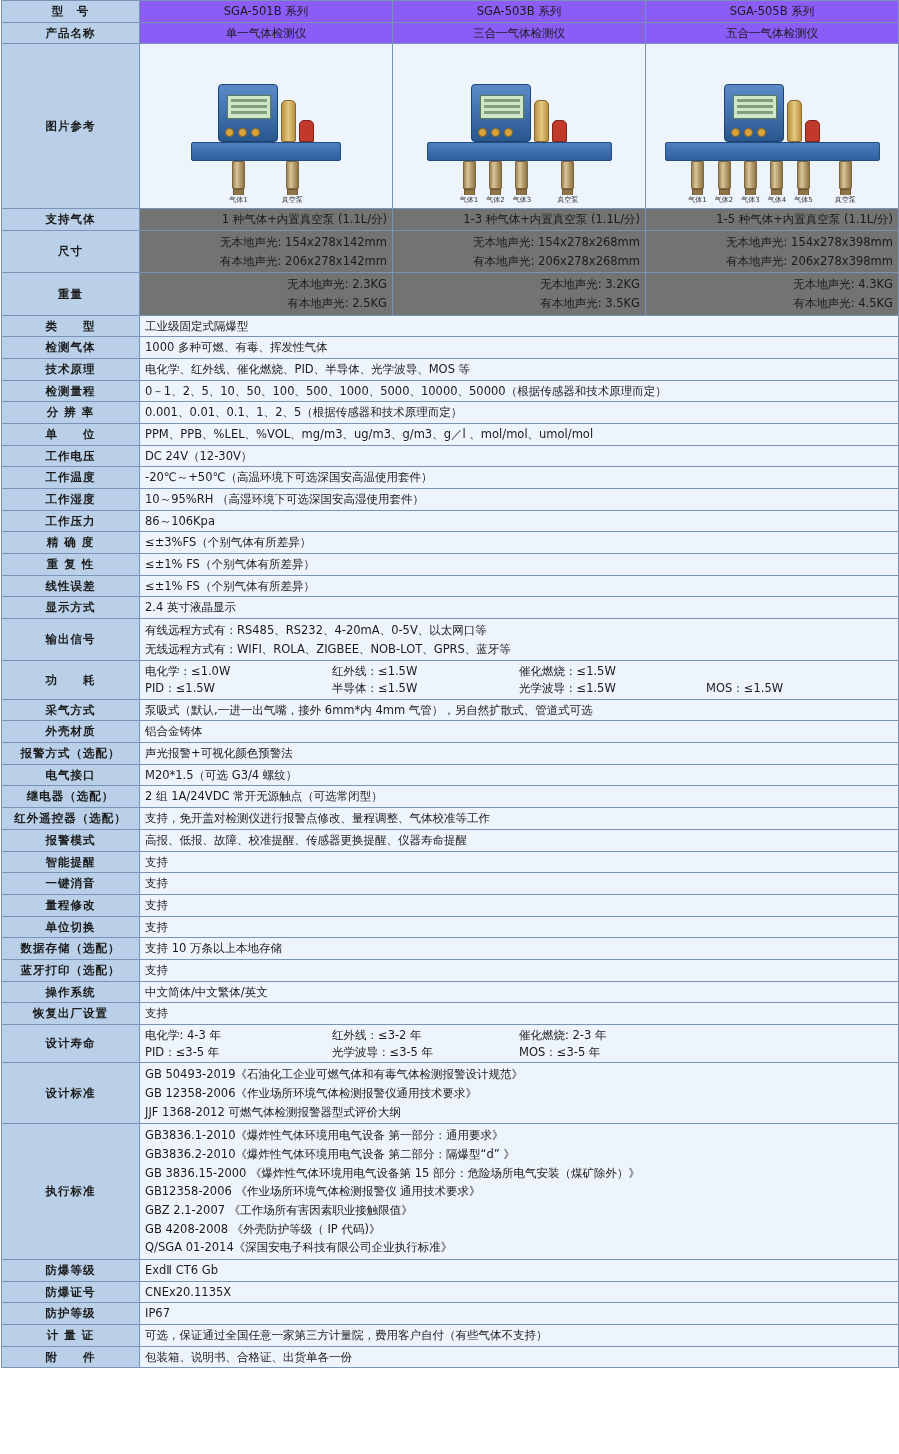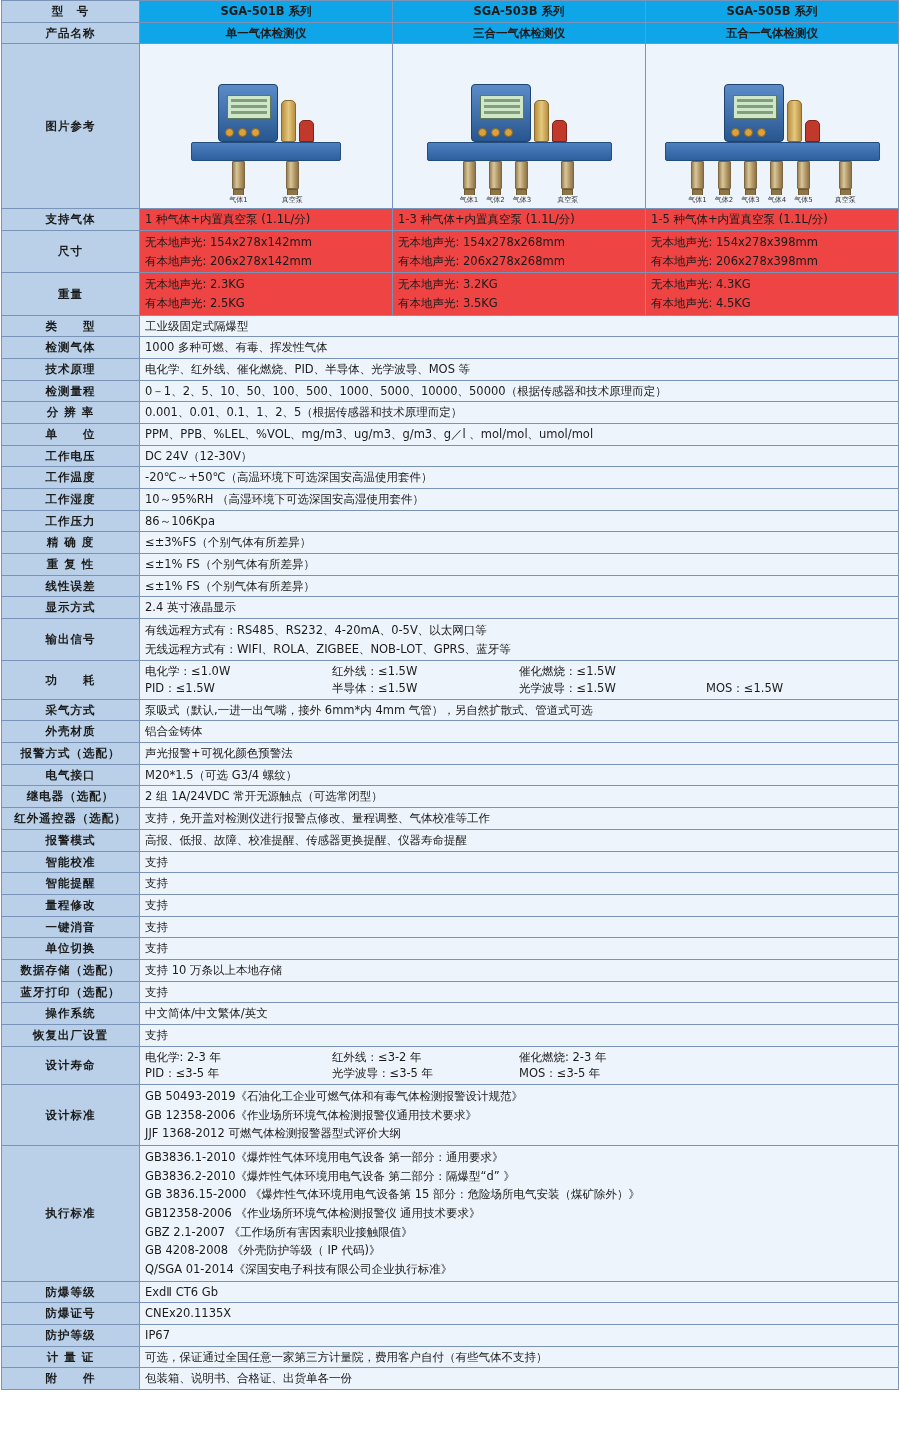--- a/index.html
+++ b/index.html
@@ -2,22 +2,22 @@
 <html><head>
 <meta charset="utf-8">
 <style>
   html,body{margin:0;padding:0;background:#fff;}
   body{font-family:"DejaVu Sans","Liberation Sans",sans-serif;}
   .sheet{width:899px;height:1454px;position:relative;box-sizing:border-box;}
   table.spec{border-collapse:collapse;width:897px;margin:0 1px;table-layout:fixed;}
   table.spec td{border:1px solid #7a93b8;font-size:11.5px;color:#1b1b1b;padding:2px 5px;vertical-align:middle;line-height:1.45;}
   td.lbl{background:#b9d0e8;text-align:center;font-weight:bold;font-size:12px;width:138px;letter-spacing:1px;color:#17324f;}
   td.val{background:#eef4fb;}
-  td.valc{background:#ef4444;text-align:left;}
-  td.hdr{background:#0ea5e9;text-align:center;font-weight:bold;font-size:12.5px;color:#17324f;}
+  td.valc{background:#737373;text-align:right;}
+  td.hdr{background:#8b5cf6;text-align:center;font-weight:normal;font-size:12.5px;color:#17324f;}
   .two-line div{padding:1px 0;}
   .cols{display:flex;flex-wrap:wrap;}
   .cols .c{box-sizing:border-box;}
   .pw4 .c{width:25%;}
   .imgcell{background:#eef4fb;height:160px;padding:0;}
   .devwrap{display:flex;justify-content:center;align-items:flex-end;height:158px;}
   .cap{font-size:7px;color:#333;text-align:center;}
   .sensorrow{display:flex;justify-content:center;gap:8px;}
   .sensor{width:13px;}
   .sbody{height:26px;background:linear-gradient(to right,#9d8457,#d9c79a 35%,#b79c6c 65%,#8d7548);border:1px solid #7d6740;border-radius:1px;}
@@ -377,33 +377,29 @@
   </tr>
   <tr>
     <td class="lbl">红外遥控器（选配）</td>
     <td class="val" colspan="3">支持，免开盖对检测仪进行报警点修改、量程调整、气体校准等工作</td>
   </tr>
   <tr>
     <td class="lbl">报警模式</td>
     <td class="val" colspan="3">高报、低报、故障、校准提醒、传感器更换提醒、仪器寿命提醒</td>
   </tr>
   <tr>
-    <td class="lbl">智能校准</td>
-    <td class="val" colspan="3">支持</td>
-  </tr>
-  <tr>
     <td class="lbl">智能提醒</td>
     <td class="val" colspan="3">支持</td>
   </tr>
   <tr>
+    <td class="lbl">一键消音</td>
+    <td class="val" colspan="3">支持</td>
+  </tr>
+  <tr>
     <td class="lbl">量程修改</td>
-    <td class="val" colspan="3">支持</td>
-  </tr>
-  <tr>
-    <td class="lbl">一键消音</td>
     <td class="val" colspan="3">支持</td>
   </tr>
   <tr>
     <td class="lbl">单位切换</td>
     <td class="val" colspan="3">支持</td>
   </tr>
   <tr>
     <td class="lbl">数据存储（选配）</td>
     <td class="val" colspan="3">支持 10 万条以上本地存储</td>
   </tr>
@@ -417,21 +413,21 @@
   </tr>
   <tr>
     <td class="lbl">恢复出厂设置</td>
     <td class="val" colspan="3">支持</td>
   </tr>
 
   <tr>
     <td class="lbl">设计寿命</td>
     <td class="val" colspan="3">
       <div class="cols pw4">
-        <div class="c">电化学: 2-3 年</div>
+        <div class="c">电化学: 4-3 年</div>
         <div class="c">红外线：≤3-2 年</div>
         <div class="c">催化燃烧: 2-3 年</div>
         <div class="c"></div>
       </div>
       <div class="cols pw4">
         <div class="c">PID：≤3-5 年</div>
         <div class="c">光学波导：≤3-5 年</div>
         <div class="c">MOS：≤3-5 年</div>
         <div class="c"></div>
       </div>

